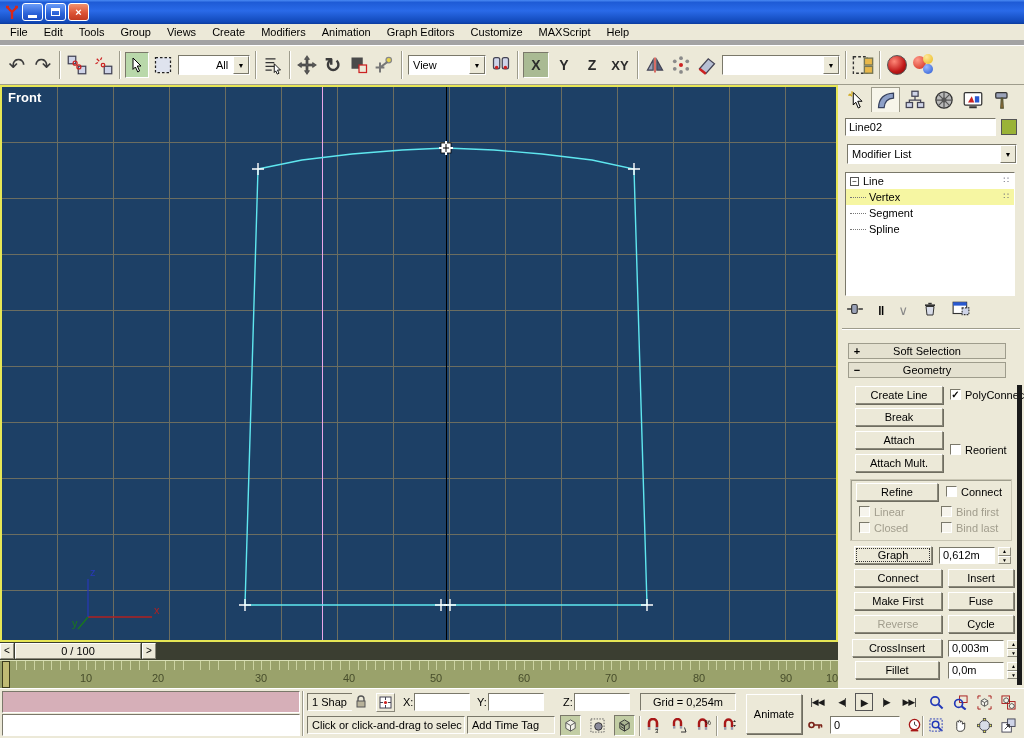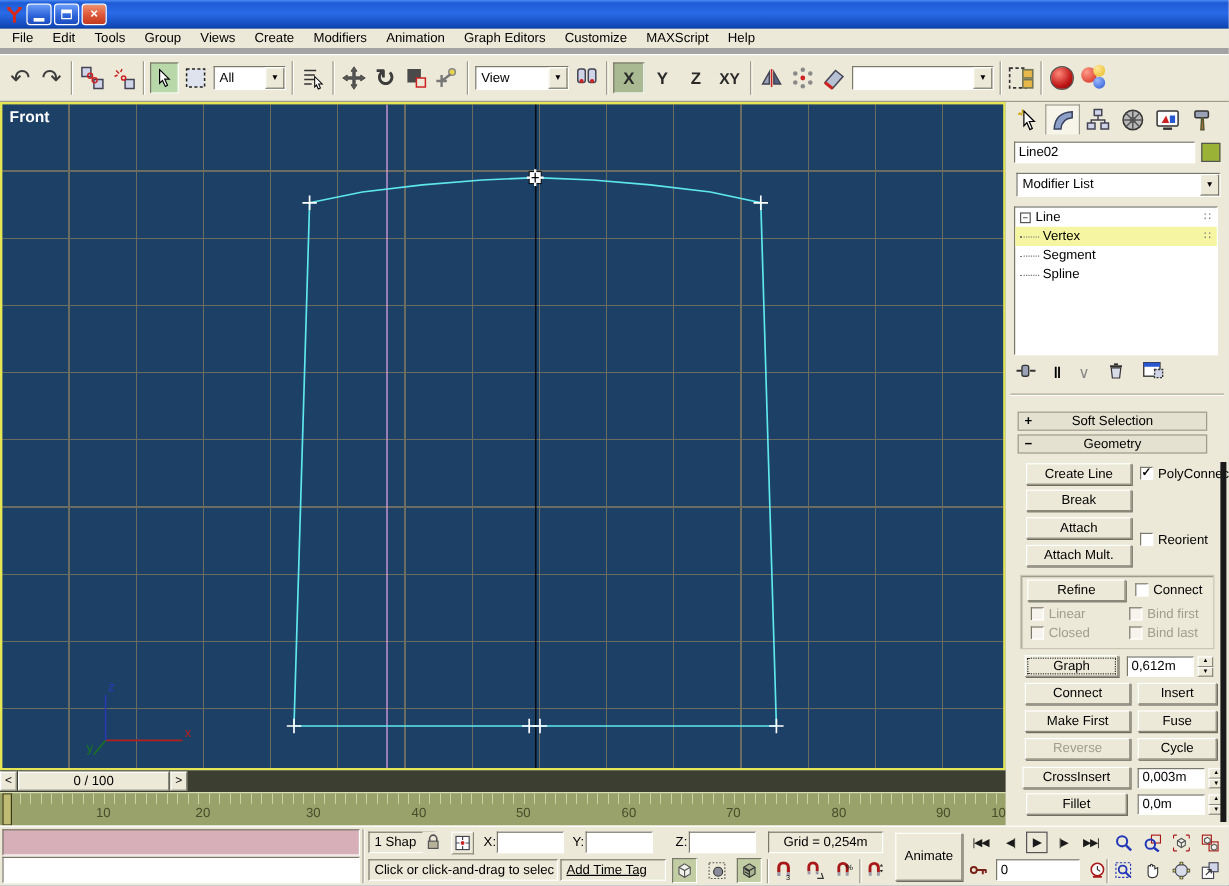--- a/index.html
+++ b/index.html
@@ -173,21 +173,21 @@
     <span class="tbtn pressed">
       <svg width="16" height="16" viewBox="0 0 16 16">
           <path d="M4 1 L12 9 L8.3 9 L10.6 14 L8.8 15 L6.4 10 L4 12.4 Z" fill="#fff" stroke="#000"></path>
         </svg>
     </span>
     <span class="tbtn">
       <svg width="20" height="20" viewBox="0 0 16 16">
           <rect x="2" y="2" width="12" height="12" fill="#dfe3ee" stroke="#222" stroke-dasharray="2 1.6"></rect>
         </svg>
     </span>
-    <span class="combo" style="width:60px;">
+    <span class="combo" style="width:72px;padding-left:33px;">
       <span class="ctext">All</span>
       <span class="cbtn">▼</span>
     </span>
     <span class="tsep"></span>
     <span class="tbtn">
       <svg width="20" height="20" viewBox="0 0 16 16">
           <path d="M2 3 h8 M2 6 h7 M2 9 h8 M2 12 h5" stroke="#333"></path>
           <path d="M9 7 l5 5 -2.4 0 1.2 2.6 -1.4 .7 -1.2 -2.6 -1.2 1.3 Z" fill="#fff" stroke="#000" stroke-width=".7"></path>
         </svg>
     </span>
@@ -472,21 +472,21 @@
 
   <div class="timeslider">
     <span class="tsbtn">&lt;</span>
     <span class="tsslider">0 / 100</span>
     <span class="tsbtn">&gt;</span>
   </div>
 
   <div class="trackbar">
     <div class="ticks"></div>
     <span class="tl" style="left:80px;">10</span>
-    <span class="tl" style="left:163px;">20</span>
+    <span class="tl" style="left:152px;">20</span>
     <span class="tl" style="left:255px;">30</span>
     <span class="tl" style="left:343px;">40</span>
     <span class="tl" style="left:430px;">50</span>
     <span class="tl" style="left:518px;">60</span>
     <span class="tl" style="left:605px;">70</span>
     <span class="tl" style="left:693px;text-align:right;">80</span>
     <span class="tl" style="left:780px;">90</span>
     <span class="tl" style="left:826px;">10</span>
     <span class="tmarker"></span>
   </div>
@@ -513,21 +513,21 @@
     </span>
     <span class="slabel" style="left:403px;top:7px;">X:</span>
     <input class="field" style="position: absolute; left: 414px; top: 4px; width: 56px; height: 18px;">
     <span class="slabel" style="left:477px;top:7px;">Y:</span>
     <input class="field" style="position: absolute; left: 488px; top: 4px; width: 56px; height: 18px;">
     <span class="slabel" style="left:563px;top:7px;">Z:</span>
     <input class="field" style="position: absolute; left: 574px; top: 4px; width: 56px; height: 18px;">
     <div class="insetb" style="left:640px;top:4px;width:96px;height:18px;justify-content:center;">Grid = 0,254m</div>
 
     <div class="insetb" style="left:307px;top:27px;width:158px;height:18px;">Click or click-and-drag to selec</div>
-    <div class="insetb" style="left:467px;top:27px;width:88px;height:18px;text-decoration:underline;">Add Time Tag</div>
+    <div class="insetb" style="left:467px;top:27px;width:88px;height:18px;">Add Time Tag</div>
 
     <span class="sbtn pressed2" style="left:560px;top:26px;width:21px;height:21px;">
       <svg width="15" height="15" viewBox="0 0 16 16">
           <path d="M3 5 L8 2 L13 5 L13 11 L8 14 L3 11 Z" fill="#f2f2ea" stroke="#555"></path>
           <path d="M3 5 L8 8 L13 5 M8 8 V14" stroke="#555" fill="none"></path>
         </svg>
     </span>
     <span class="sbtn" style="left:587px;top:26px;width:21px;height:21px;">
       <svg width="15" height="15" viewBox="0 0 16 16">
           <rect x="1" y="1" width="14" height="14" fill="none" stroke="#555" stroke-dasharray="1.5 1.5"></rect>

